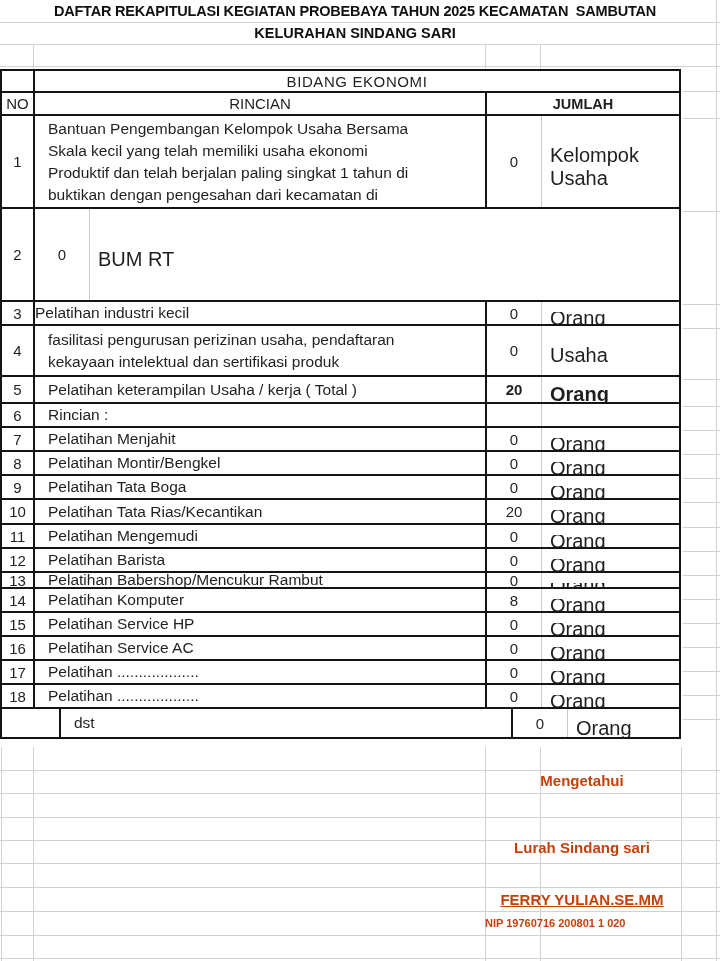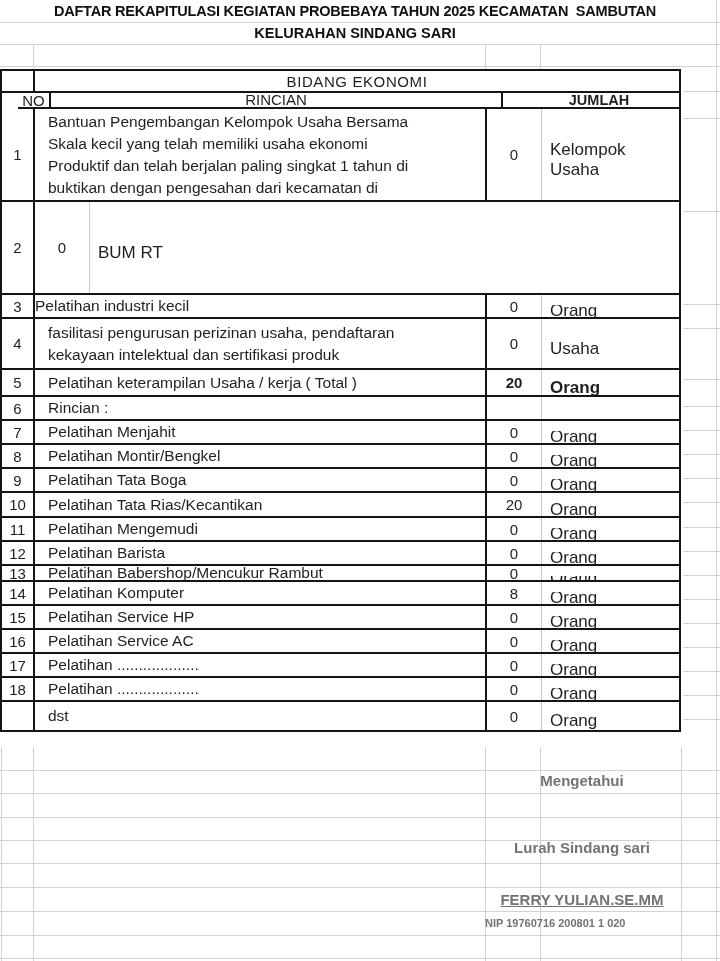--- a/index.html
+++ b/index.html
@@ -11,36 +11,36 @@
   .gl{position:absolute;background:#d2d2d2;}
   
   .title{position:absolute;left:0;width:710px;text-align:center;font-weight:bold;
          white-space:pre;color:#101010;}
   .t1{top:0;height:22px;line-height:23px;font-size:14.5px;letter-spacing:-0.2px;}
   .t2{top:22px;height:22px;line-height:23px;font-size:14.5px;}
   
   .tbl{position:absolute;left:0;top:69px;width:681px;box-sizing:border-box;
        border:2px solid #141414;background:#ffffff;}
   .trow{display:flex;box-sizing:border-box;border-bottom:2px solid #141414;background:#ffffff;}
-  .trow.last{border-bottom:none;}
+  .trow.last{border-bottom:none;padding-left:26px;}
   .cell{box-sizing:border-box;display:flex;align-items:center;overflow:hidden;}
   .c-no{width:33px;flex:none;border-right:2px solid #141414;justify-content:center;font-size:15px;}
   .c-rin{width:452px;flex:none;border-right:2px solid #141414;padding-left:13px;
          font-size:15.5px;line-height:22px;white-space:pre-line;}
   .c-val{width:55px;flex:none;border-right:1px solid #c9c9c9;justify-content:center;font-size:15px;}
-  .c-unit{width:137px;flex:none;padding-left:8px;font-size:17px;margin-top:10px;}
+  .c-unit{width:137px;flex:none;padding-left:8px;font-size:20px;margin-top:10px;}
   .r-bidang{height:22px;}
   .c-merge{width:644px;flex:none;justify-content:center;font-size:15px;letter-spacing:0.6px;}
-  .r-head{height:16px;margin-left:16px;}
+  .r-head{height:23px;}
   .r-head .c-rin{justify-content:center;padding-left:0;font-size:15px;}
   .c-jml{width:192px;flex:none;justify-content:center;font-weight:bold;font-size:14.5px;}
   .trow.bold .c-val,.trow.bold .c-unit{font-weight:bold;}
   .trow.flush .c-rin{padding-left:0;}
   
-  .sig{position:absolute;font-weight:bold;font-size:15px;color:#737373;}
+  .sig{position:absolute;font-weight:bold;font-size:15px;color:#c2410c;}
   .sig-meng{left:485px;width:194px;top:769px;text-align:center;line-height:24px;}
   .sig-jab{left:485px;width:194px;top:836px;text-align:center;line-height:24px;}
   .sig-nama{left:485px;width:194px;top:888px;text-align:center;line-height:23px;
             text-decoration:underline;}
   .sig-nip{left:485px;top:911px;line-height:24px;white-space:nowrap;font-size:11px;}
 </style>
 </head>
 <body>
 
 <div class="page">

